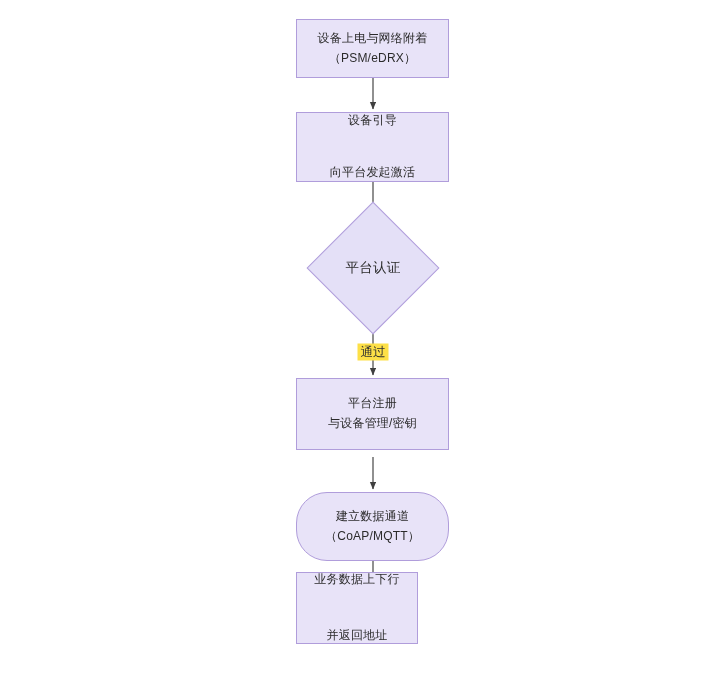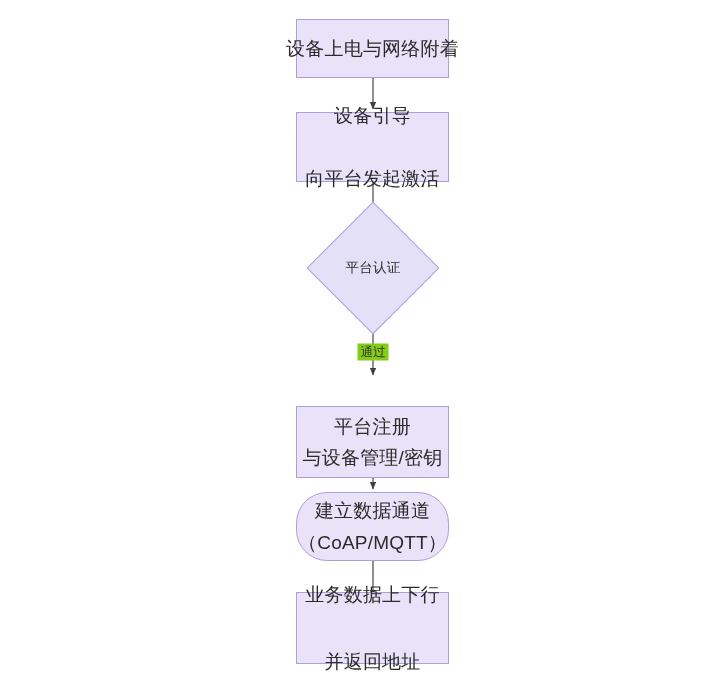--- a/index.html
+++ b/index.html
@@ -27,21 +27,21 @@
   
   .node {
     position: absolute;
     box-sizing: border-box;
     display: flex;
     flex-direction: column;
     align-items: center;
     justify-content: center;
     text-align: center;
     color: #2b2b2b;
-    font-size: 19px;
+    font-size: 12px;
     line-height: 1.65;
     letter-spacing: 0.2px;
     z-index: 3;
   }
 
   .node.process {
     background: #e8e3f8;
     border: 1.3px solid #b09ddb;
   }
 
@@ -88,21 +88,21 @@
   .edge-path {
     stroke: #4d4d4d;
     stroke-width: 1.25;
     fill: none;
   }
 
   
   .edge-label {
     position: absolute;
     z-index: 4;
-    background: #84cc16;
+    background: #fde047;
     color: #303030;
     font-size: 12.5px;
     line-height: 1.2;
     padding: 1px 3px;
     white-space: nowrap;
     transform: translate(-50%, -50%);
   }
 </style>
 </head>
 <body>
@@ -119,42 +119,43 @@
       <line class="edge-path" x1="373" y1="78" x2="373" y2="109" marker-end="url(#arrowhead)"></line>
       <line class="edge-path" x1="373" y1="182" x2="373" y2="218" marker-end="url(#arrowhead)"></line>
       <line class="edge-path" x1="373" y1="315" x2="373" y2="375" marker-end="url(#arrowhead)"></line>
       <line class="edge-path" x1="373" y1="457" x2="373" y2="489" marker-end="url(#arrowhead)"></line>
       <line class="edge-path" x1="373" y1="561" x2="373" y2="597" marker-end="url(#arrowhead)"></line>
     </g>
   </svg>
 
   <div class="node process" style="left:296px; top:19px; width:153px; height:59px;">
     <span class="node-line">设备上电与网络附着</span>
+    <span class="node-line">（PSM/eDRX）</span>
   </div>
 
   <div class="node process" style="left:296px; top:112px; width:153px; height:70px;gap:32px;">
     <span class="node-line">设备引导</span>
     <span class="node-line">向平台发起激活</span>
   </div>
 
   <div class="decision" style="left:326px; top:221px; width:94px; height:94px;">
     <div class="diamond-shape"></div>
     <div class="diamond-label">平台认证</div>
   </div>
 
   <div class="edge-label" style="left:373px; top:352px;">通过</div>
 
-  <div class="node process" style="left:296px; top:378px; width:153px; height:72px;margin-top:28px;">
+  <div class="node process" style="left:296px; top:378px; width:153px; height:72px;">
     <span class="node-line">平台注册</span>
     <span class="node-line">与设备管理/密钥</span>
   </div>
 
   <div class="node process" style="left:296px; top:492px; width:153px; height:69px;border-radius:31px;">
     <span class="node-line">建立数据通道</span>
     <span class="node-line">（CoAP/MQTT）</span>
   </div>
 
-  <div class="node process" style="left:296px; top:592px; width:153px; height:72px;gap:36px;">
+  <div class="node process" style="left:296px; top:572px; width:122px; height:72px;gap:36px;">
     <span class="node-line">业务数据上下行</span>
     <span class="node-line">并返回地址</span>
   </div>
 
 </div>
 
 </body></html>

